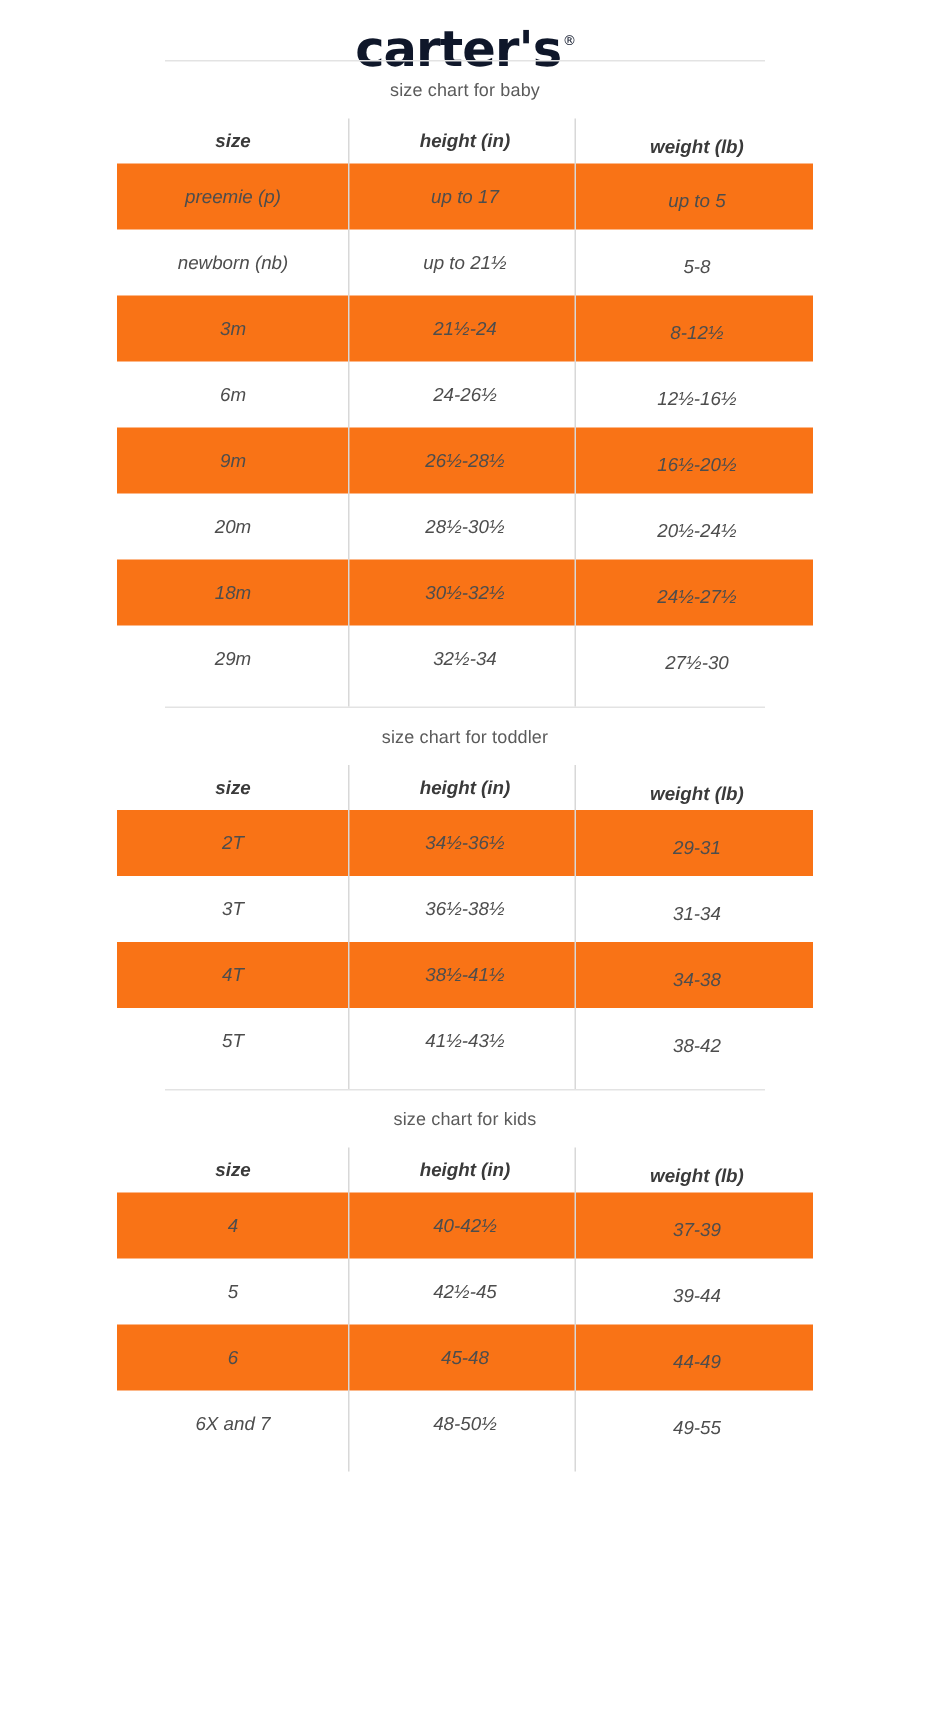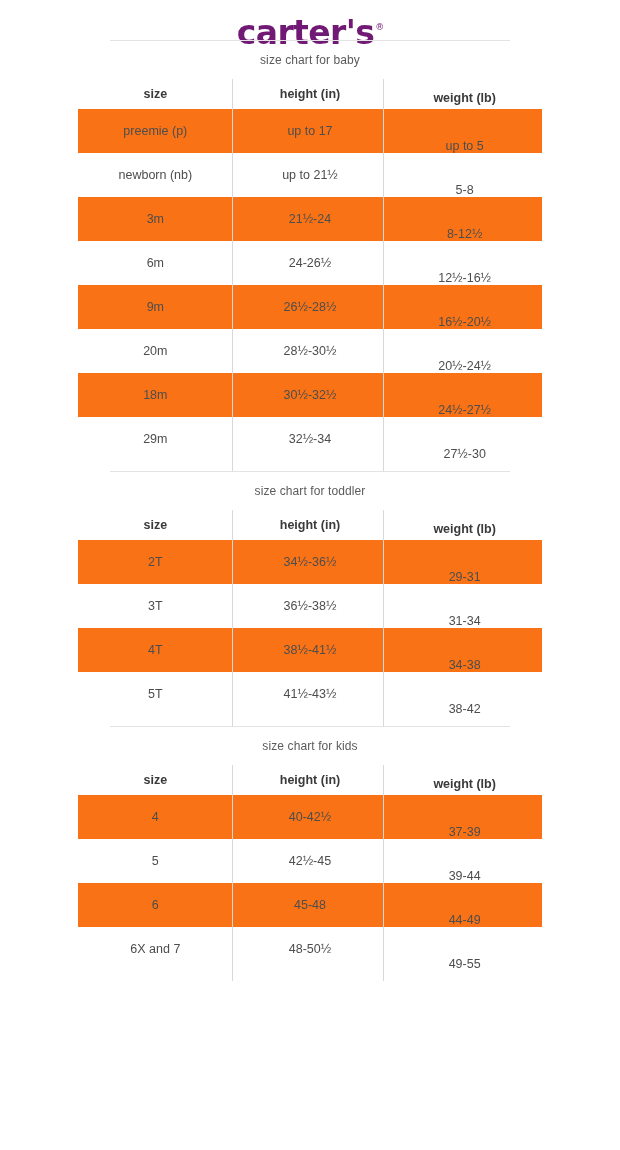--- a/index.html
+++ b/index.html
@@ -23,21 +23,21 @@
     padding-top: 16px;
     height: 40px;
     box-sizing: border-box;
   }
   .brand {
     display: inline-block;
     font-family: "DejaVu Sans", sans-serif;
     font-size: 33px;
     font-weight: bold;
     letter-spacing: -0.6px;
-    color: #701a75;
+    color: #0f172a;
     line-height: 1;
     position: relative;
   }
   .brand .reg {
     font-size: 9px;
     vertical-align: super;
     font-weight: normal;
     letter-spacing: 0;
     position: relative;
     top: -2px;
@@ -61,20 +61,21 @@
     letter-spacing: 0.1px;
     padding-top: 12px;
     padding-bottom: 12px;
   }
 
   
   .table {
     position: relative;
     width: 464px;
     margin: 0 auto;
+    font-style: italic;
   }
   .row {
     display: flex;
     width: 100%;
     height: 44px;
     align-items: center;
     position: relative;
     z-index: 2;
   }
   .row.shaded {
@@ -91,21 +92,21 @@
     color: #4d4d4d;
     line-height: 1.2;
   }
   .row.header .cell {
     font-weight: bold;
     font-size: 12.5px;
     color: #3a3a3a;
   }
   .cell.col-weight {
     position: relative;
-    top: 15px;
+    top: 3px;
   }
   .row.header .cell.col-weight {
     top: 4px;
   }
 
   
   .divider {
     position: absolute;
     top: 0;
     bottom: -10px;

